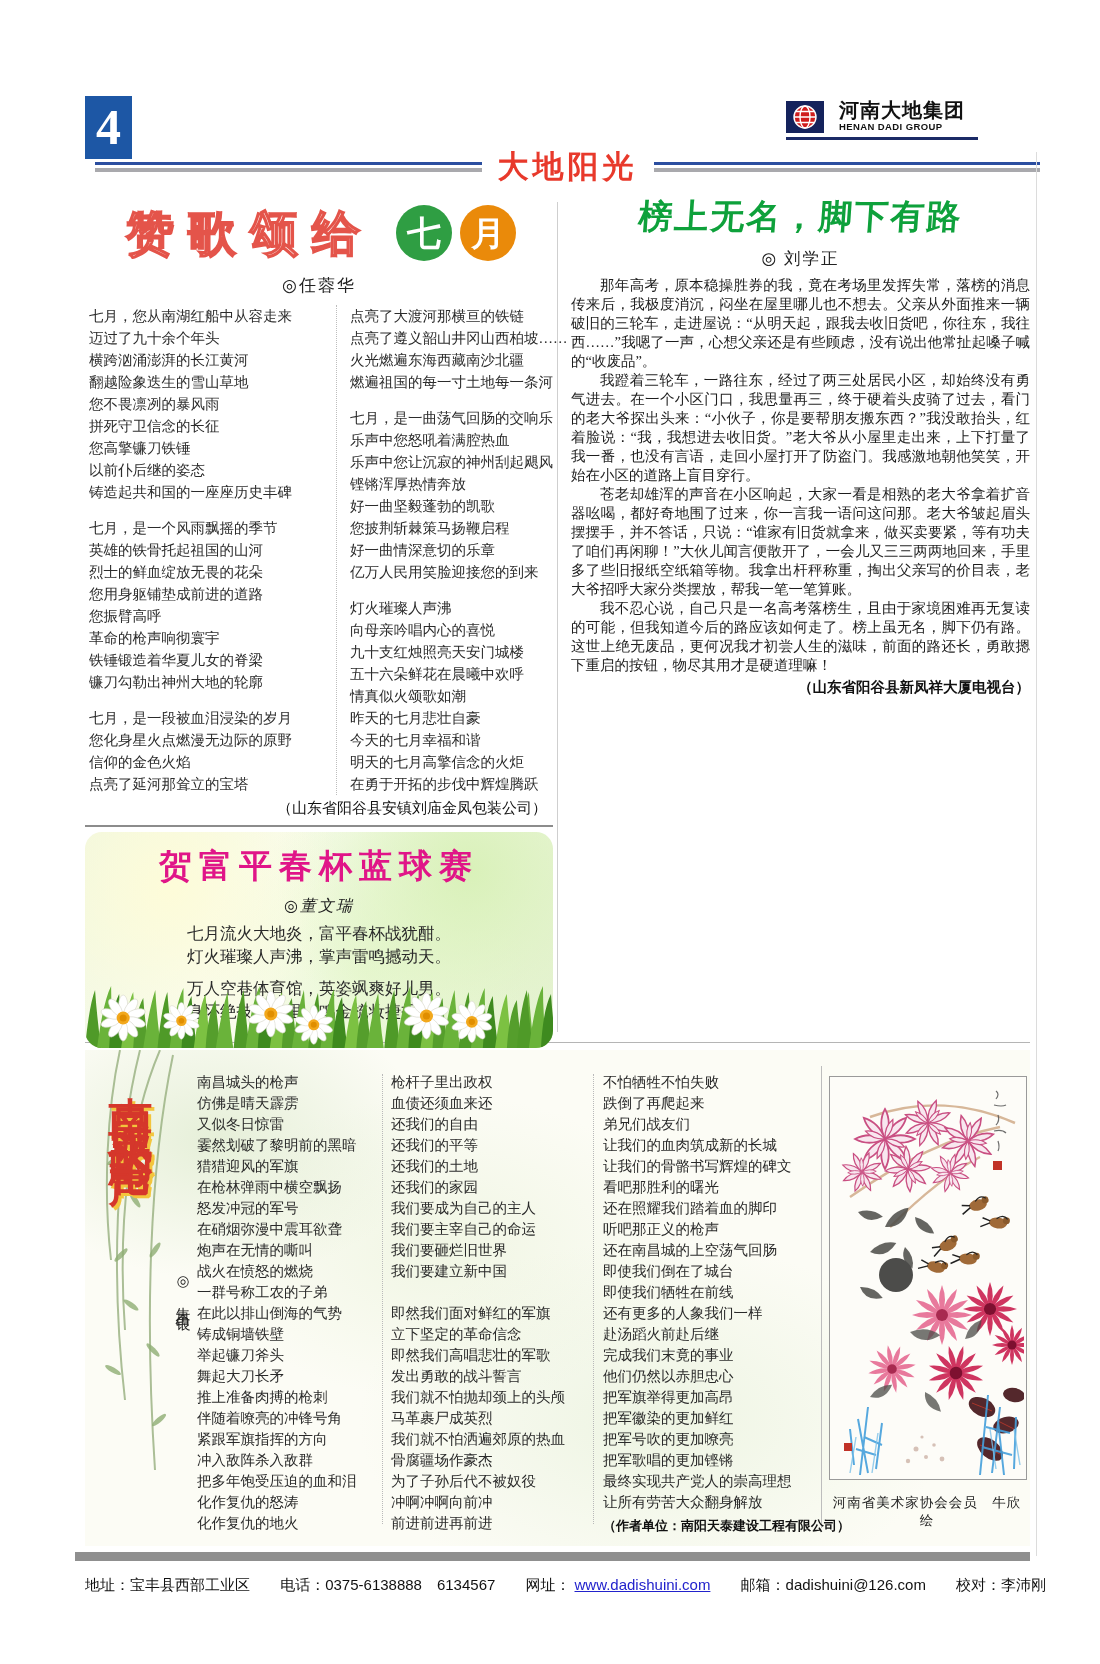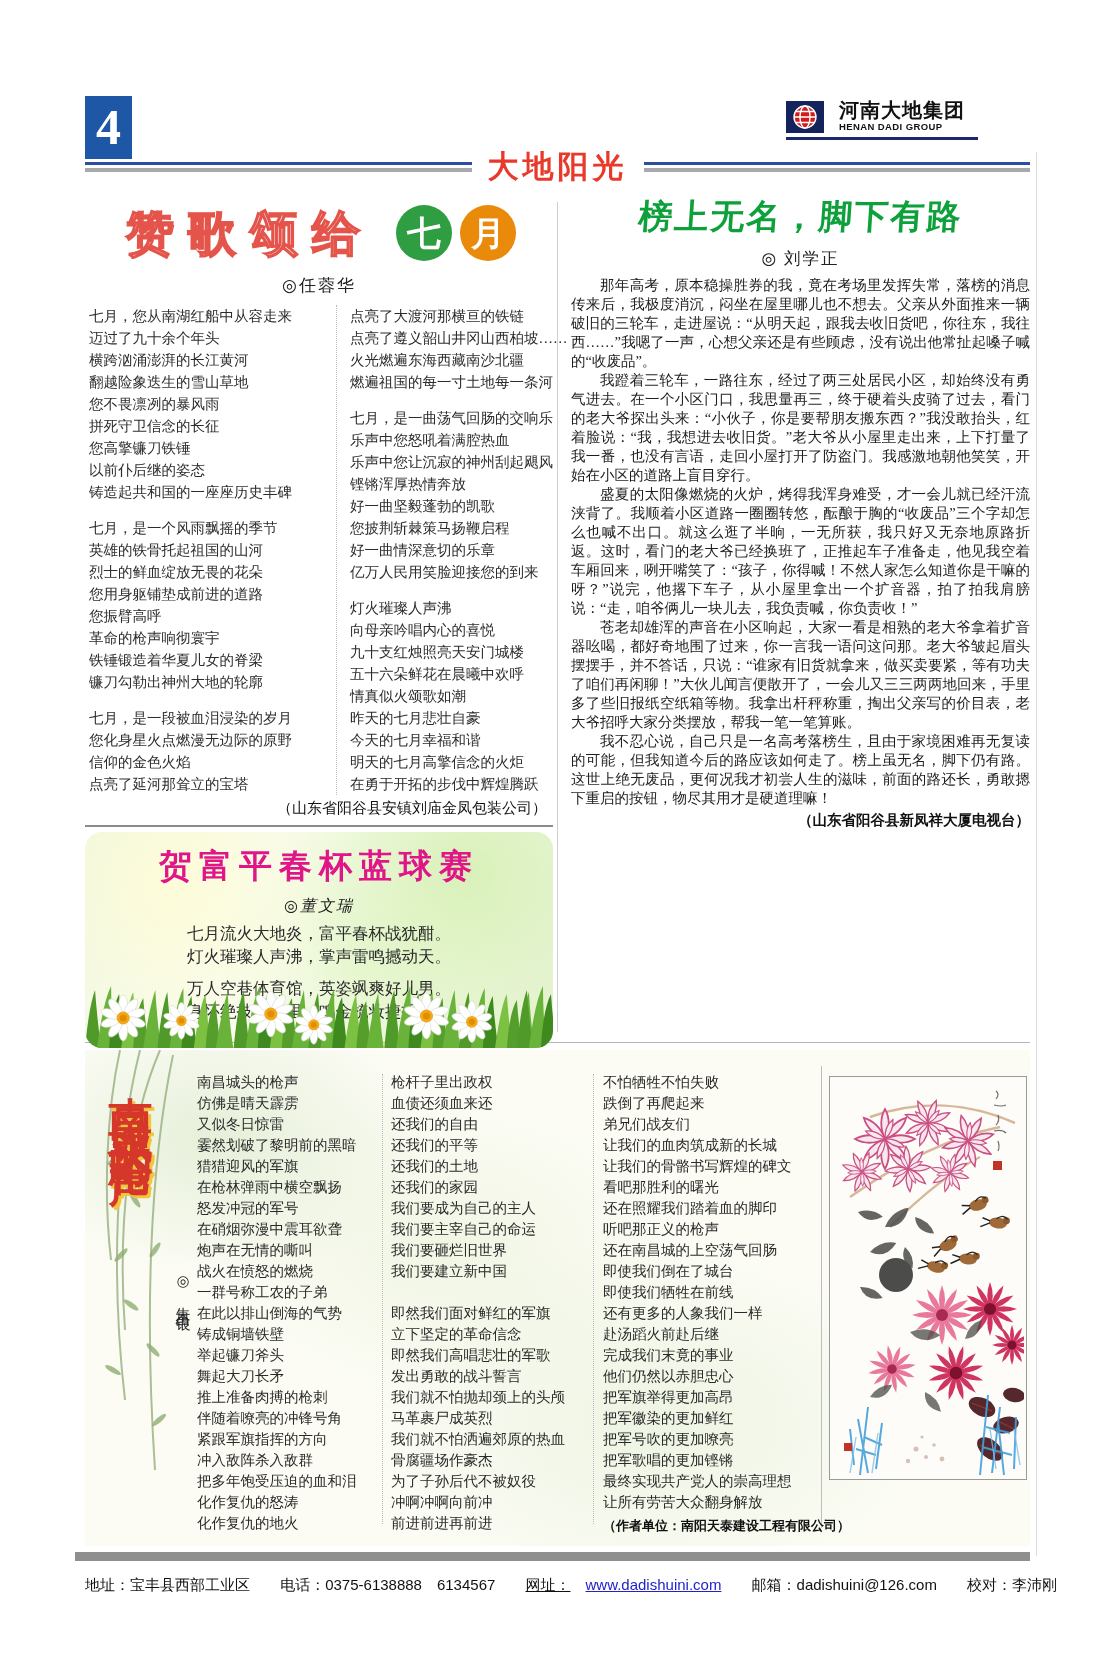--- a/index.html
+++ b/index.html
@@ -7,21 +7,21 @@
         font-family:"Liberation Serif","DejaVu Serif",serif;color:#222;}
 
   
   .page-num{position:absolute;left:85px;top:96px;width:47px;height:63px;background:#1d57a5;
             color:#fff;font:bold 50px/63px "Liberation Serif",serif;text-align:center;}
   .logo{position:absolute;left:786px;top:99px;width:192px;display:flex;gap:15px;align-items:flex-end;
         border-bottom:3px solid #1b2a66;padding-bottom:4px;}
   .logo-globe{width:38px;height:32px;background:#15235c;display:flex;align-items:center;justify-content:center;flex:0 0 auto;}
   .logo-cn{font:bold 20px/22px "Liberation Sans",sans-serif;color:#111;letter-spacing:1px;white-space:nowrap;}
   .logo-en{font:bold 9.5px/12px "Liberation Sans",sans-serif;color:#111;letter-spacing:.4px;white-space:nowrap;}
-  .masthead{position:absolute;left:85px;top:146px;width:945px;height:42px;display:flex;align-items:center;justify-content:space-between;}
+  .masthead{position:absolute;left:95px;top:146px;width:945px;height:42px;display:flex;align-items:center;justify-content:space-between;}
   .rule{flex:1;height:10px;background:linear-gradient(#2b4ea0 0 3px,transparent 3px 6px,#a9a9ad 6px 10px);}
   .masthead-title{color:#e8392b;font:bold 31px "Liberation Sans",sans-serif;margin:0 16px;letter-spacing:4px;white-space:nowrap;}
   .page-right-line{position:absolute;left:1036px;top:152px;width:1px;height:1404px;background:#dcdcdc;}
 
   
   .main{position:absolute;left:85px;top:192px;width:945px;height:852px;display:flex;}
   .col-left{width:468px;flex:0 0 auto;}
   .main-vdiv{width:1px;background:#cfcfcf;margin:10px 3px 0 4px;height:830px;flex:0 0 auto;}
   .col-right{flex:1;padding-left:10px;}
 
@@ -256,21 +256,20 @@
     </div>
 
     <div class="main-vdiv"></div>
 
     <div class="col-right">
       <div class="essay-title">榜上无名，脚下有路</div>
       <div class="essay-author">◎ 刘学正</div>
       <div class="essay-body">
           <div class="essay-para">那年高考，原本稳操胜券的我，竟在考场里发挥失常，落榜的消息传来后，我极度消沉，闷坐在屋里哪儿也不想去。父亲从外面推来一辆破旧的三轮车，走进屋说：“从明天起，跟我去收旧货吧，你往东，我往西……”我嗯了一声，心想父亲还是有些顾虑，没有说出他常扯起嗓子喊的“收废品”。</div>
           <div class="essay-para">我蹬着三轮车，一路往东，经过了两三处居民小区，却始终没有勇气进去。在一个小区门口，我思量再三，终于硬着头皮骑了过去，看门的老大爷探出头来：“小伙子，你是要帮朋友搬东西？”我没敢抬头，红着脸说：“我，我想进去收旧货。”老大爷从小屋里走出来，上下打量了我一番，也没有言语，走回小屋打开了防盗门。我感激地朝他笑笑，开始在小区的道路上盲目穿行。</div>
-          <div class="essay-para">盛夏的太阳像燃烧的火炉，烤得我浑身难受，才一会儿就已经汗流浃背了。我顺着小区道路一圈圈转悠，酝酿于胸的“收废品”三个字却怎么也喊不出口。就这么逛了半晌，一无所获，我只好又无奈地原路折返。这时，看门的老大爷已经换班了，正推起车子准备走，他见我空着车厢回来，咧开嘴笑了：“孩子，你得喊！不然人家怎么知道你是干嘛的呀？”说完，他撂下车子，从小屋里拿出一个扩音器，拍了拍我肩膀说：“走，咱爷俩儿一块儿去，我负责喊，你负责收！”</div>
           <div class="essay-para">苍老却雄浑的声音在小区响起，大家一看是相熟的老大爷拿着扩音器吆喝，都好奇地围了过来，你一言我一语问这问那。老大爷皱起眉头摆摆手，并不答话，只说：“谁家有旧货就拿来，做买卖要紧，等有功夫了咱们再闲聊！”大伙儿闻言便散开了，一会儿又三三两两地回来，手里多了些旧报纸空纸箱等物。我拿出杆秤称重，掏出父亲写的价目表，老大爷招呼大家分类摆放，帮我一笔一笔算账。</div>
           <div class="essay-para">我不忍心说，自己只是一名高考落榜生，且由于家境困难再无复读的可能，但我知道今后的路应该如何走了。榜上虽无名，脚下仍有路。这世上绝无废品，更何况我才初尝人生的滋味，前面的路还长，勇敢摁下重启的按钮，物尽其用才是硬道理嘛！</div>
         </div>
       <div class="essay-attr">（山东省阳谷县新凤祥大厦电视台）</div>
     </div>
   </div>
 
   <div class="bottom-rule"></div>
 
   <div class="bottom">
@@ -519,26 +518,27 @@
             <circle cx="112" cy="382" r="2.4"></circle>
         </g>
 
         <g stroke="#555" stroke-width="1.2" fill="none" opacity="0.85">
           <path d="M166,14 q4,3 0,8 M164,28 q8,2 12,0 M168,38 q2,6 -2,10 M164,54 q8,-2 12,2 M168,64 q2,6 0,10"></path>
         </g>
         <rect x="163" y="84" width="9" height="9" fill="#c13227"></rect>
         <rect x="14" y="366" width="8" height="8" fill="#c13227"></rect>
       </svg>
     </div>
+    <div class="nc-caption">河南省美术家协会会员　牛欣　绘</div>
   </div>
 
   <div class="footer-bar"></div>
   <div class="footer">
     <span>地址：宝丰县西部工业区</span>
     <span>电话：0375-6138888　6134567</span>
     <span style="margin-right:26px;">
-      <span style="margin-right:15px;text-decoration:underline;">网址：</span><a href="#">www.dadishuini.com</a>
+      <span style="margin-right:4px;">网址：</span><a href="#">www.dadishuini.com</a>
     </span>
     <span>邮箱：dadishuini@126.com</span>
     <span>校对：李沛刚</span>
   </div>
 
 </div>
 
 </body></html>

